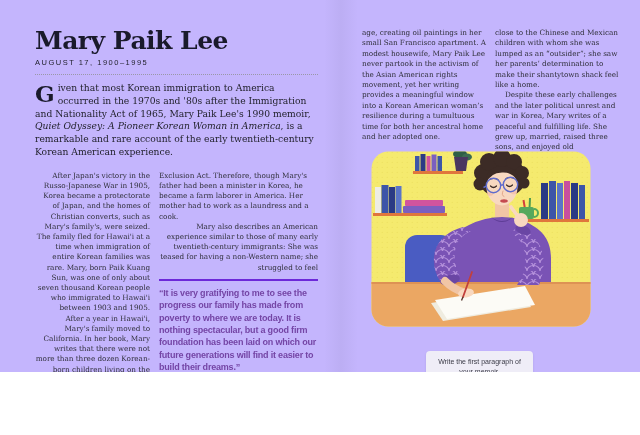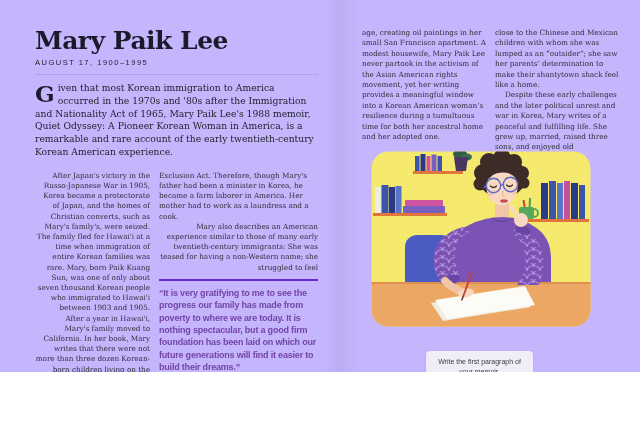--- a/index.html
+++ b/index.html
@@ -10,21 +10,21 @@
 
   
   .left-page{position:absolute;left:35px;top:28px;width:283px;}
   .title{font-family:"DejaVu Serif",serif;font-weight:bold;font-size:25px;line-height:26px;
          letter-spacing:-0.5px;color:#1a1a2b;}
   .dates{margin-top:4px;font-family:"Liberation Sans",sans-serif;font-weight:normal;font-size:7.5px;
          letter-spacing:1.5px;color:#23232f;}
   .dotted-rule{margin-top:7px;border-top:1.5px dotted #9a98a8;height:0;}
   .intro{margin-top:7px;font-size:9.2px;line-height:12.8px;color:#23232e;}
   .dropcap{float:left;font-size:23px;line-height:20px;font-weight:bold;padding:2px 3px 0 0;color:#1a1a2b;}
-  .italic{}
+  .italic{font-style:italic;}
   .cols{margin-top:12px;display:flex;gap:9px;}
   .cols .c1{width:115px;}
   .cols .c2{width:159px;}
   .cols p{margin:0;font-size:7.3px;line-height:10.2px;color:#2f2f3a;letter-spacing:-0.05px;}
   .cols p.indent{text-indent:10px;text-align:right;}
   .quote-block{margin-top:6px;border-top:2px solid #6d28d9;border-bottom:1px solid #a49bb5;
                padding:6px 0 7px 0;}
   .quote-text{font-family:"Liberation Sans",sans-serif;font-weight:700;font-size:9px;
               line-height:12.4px;color:#7445a5;letter-spacing:-0.2px;}
   .quote-attr{margin-top:8px;font-family:Liberation Sans, sans-serif;font-weight:700;
@@ -55,21 +55,21 @@
 </head>
 <body>
 
 <div id="canvas">
 
   <div class="left-page">
     <div class="title">Mary Paik Lee</div>
     <div class="dates">AUGUST 17, 1900–1995</div>
     <div class="dotted-rule"></div>
     <div class="intro">
-      <span class="dropcap">G</span><span>iven that most Korean immigration to America occurred in the 1970s and '80s after the Immigration and Nationality Act of 1965, Mary Paik Lee's 1988 memoir, </span><span class="italic">Quiet Odyssey: A Pioneer Korean Woman in America</span><span>, is a remarkable and rare account of the early twentieth-century Korean American experience.</span>
+      <span class="dropcap">G</span><span>iven that most Korean immigration to America occurred in the 1970s and '80s after the Immigration and Nationality Act of 1965, Mary Paik Lee's 1990 memoir, </span><span class="italic">Quiet Odyssey: A Pioneer Korean Woman in America</span><span>, is a remarkable and rare account of the early twentieth-century Korean American experience.</span>
     </div>
     <div class="cols">
       <div class="c1">
         <p class="indent">After Japan's victory in the Russo-Japanese War in 1905, Korea became a protectorate of Japan, and the homes of Christian converts, such as Mary's family's, were seized. The family fled for Hawai'i at a time when immigration of entire Korean families was rare. Mary, born Paik Kuang Sun, was one of only about seven thousand Korean people who immigrated to Hawai'i between 1903 and 1905.</p>
         <p class="indent">After a year in Hawai'i, Mary's family moved to California. In her book, Mary writes that there were not more than three dozen Korean-born children living on the West Coast in the 1900s. Like most Asians, they faced harsh discrimination. In that era of American history, few bothered to make the distinction between Koreans and other Asian immigrants overtly targeted by the 1882 Chinese</p>
       </div>
       <div class="c2">
         <p>Exclusion Act. Therefore, though Mary's father had been a minister in Korea, he became a farm laborer in America. Her mother had to work as a laundress and a cook.</p>
         <p class="indent">Mary also describes an American experience similar to those of many early twentieth-century immigrants: She was teased for having a non-Western name; she struggled to feel</p>
         <div class="quote-block">

